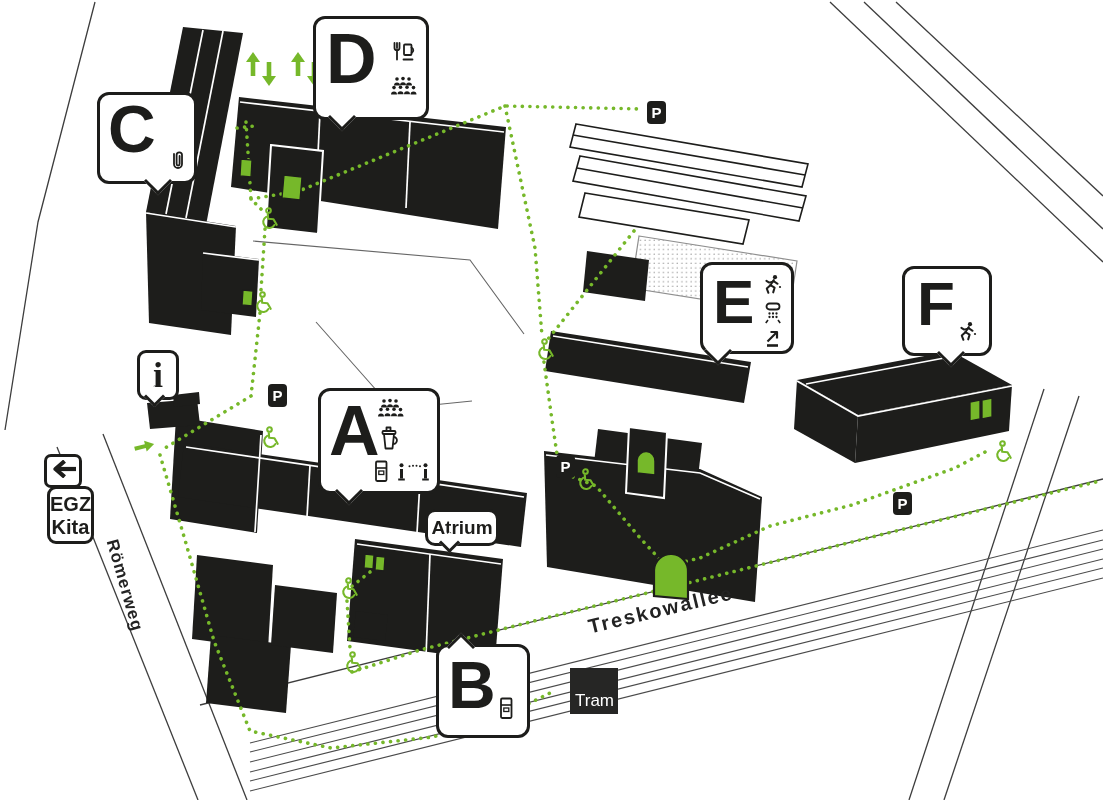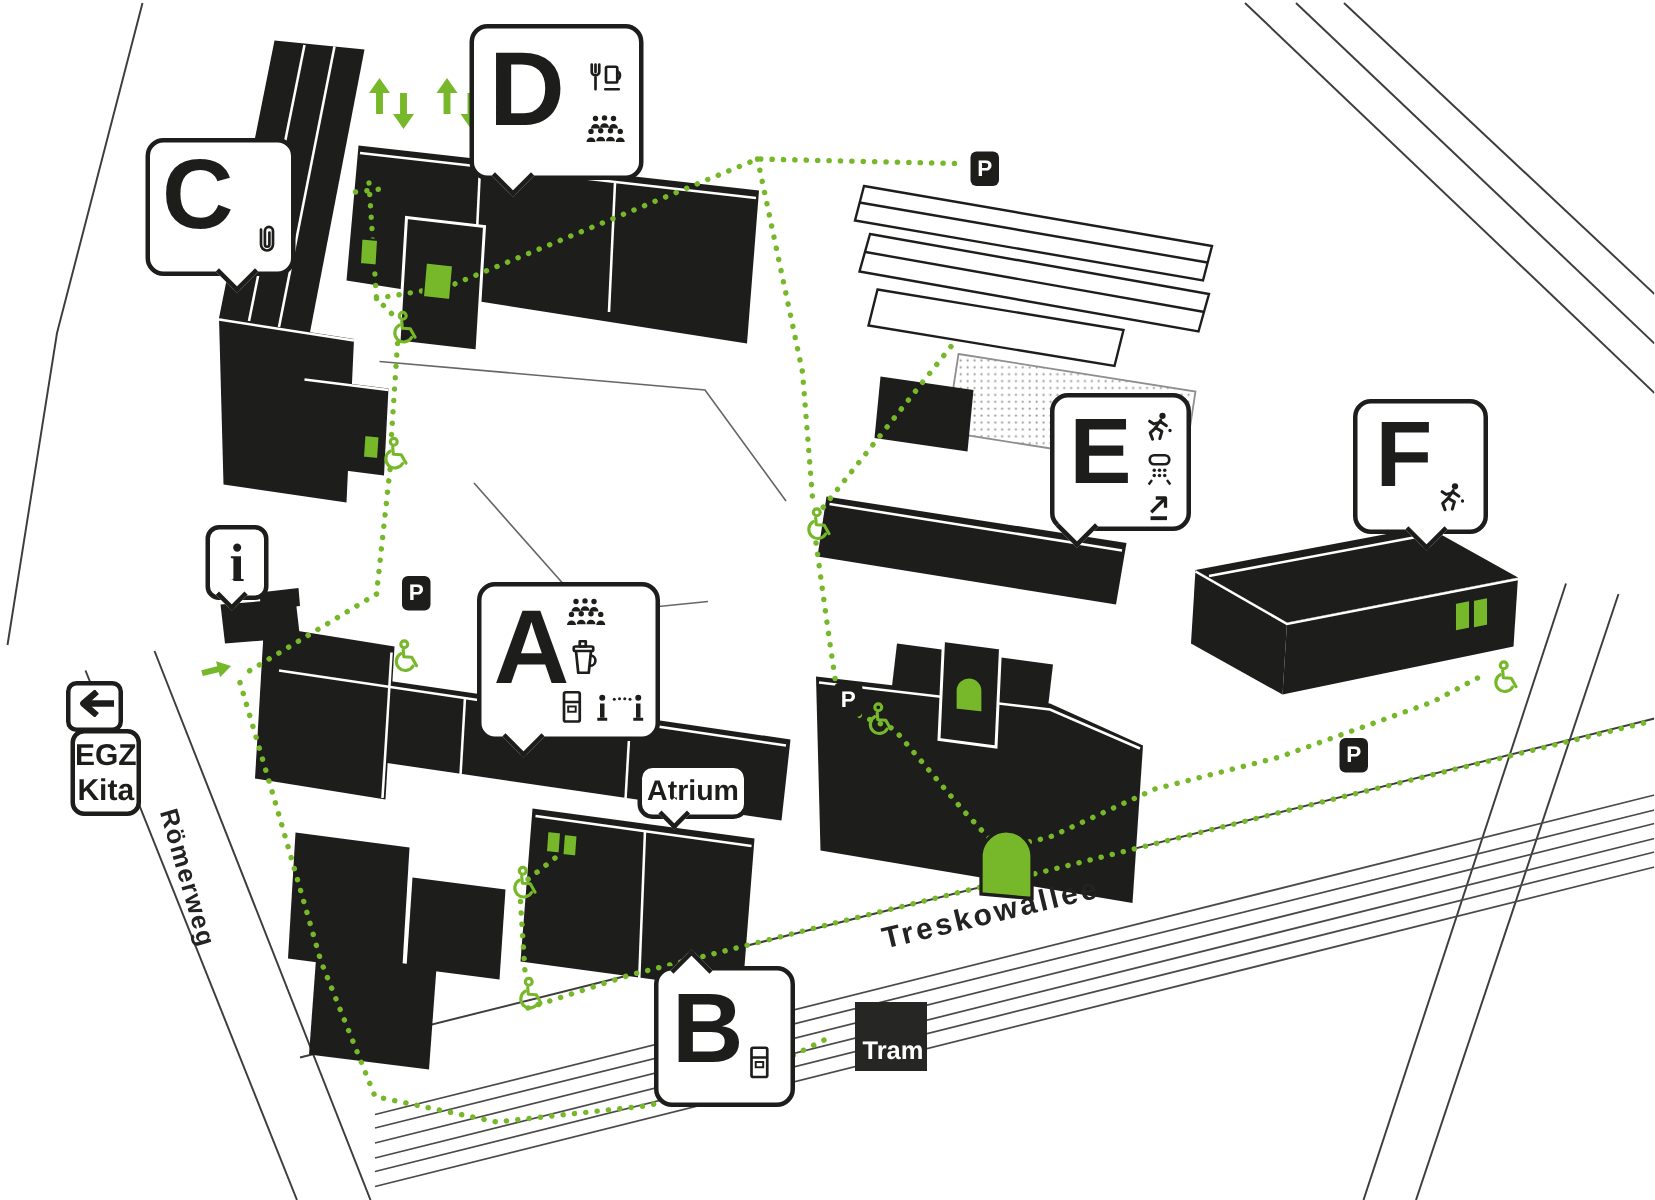--- a/index.html
+++ b/index.html
@@ -8,21 +8,21 @@
   .bubble{position:absolute;background:#fff;border:3.5px solid #1d1d1b;border-radius:12px;box-sizing:border-box;z-index:5;}
   .tail{position:absolute;width:17px;height:17px;background:#fff;z-index:6;}
   .tail.down{border-left:3.5px solid #1d1d1b;border-bottom:3.5px solid #1d1d1b;bottom:-10px;transform:rotate(-45deg);}
   .tail.up{border-right:3.5px solid #1d1d1b;border-top:3.5px solid #1d1d1b;top:-10px;transform:rotate(-45deg);}
   .tail.small{width:12px;height:12px;bottom:-7px;}
   .big-letter{position:absolute;font-weight:bold;color:#1d1d1b;line-height:0.92;letter-spacing:-2px;font-size:66px;}
   .ic{position:absolute;}
   .badge-p{position:absolute;width:19px;height:23px;background:#1d1d1b;color:#fff;border-radius:4px;
            font-weight:bold;font-size:15px;display:flex;align-items:center;justify-content:center;z-index:4;}
   .tram-badge{position:absolute;left:570px;top:668px;width:48px;height:46px;background:#262625;color:#fff;
-           font-weight:bold;font-size:17px;display:flex;align-items:flex-end;padding:3px 5px;box-sizing:border-box;z-index:4;}
+           font-weight:normal;font-size:17px;display:flex;align-items:flex-end;padding:3px 5px;box-sizing:border-box;z-index:4;}
   .street{position:absolute;color:#232323;font-weight:bold;white-space:nowrap;z-index:3;transform-origin:0 0;}
   .street.tres{left:586px;top:616px;font-size:20px;letter-spacing:2px;transform:rotate(-13.5deg);}
   .street.roem{left:121px;top:537px;font-size:17px;letter-spacing:1px;transform:rotate(74deg);}
   .label-bubble{position:absolute;background:#fff;border:3.5px solid #1d1d1b;border-radius:10px;box-sizing:border-box;
            font-weight:bold;color:#1d1d1b;z-index:5;}
   .egz-box{position:absolute;background:#fff;border:3.5px solid #1d1d1b;box-sizing:border-box;z-index:5;}
   .info-i{font-family:"Liberation Serif",serif;font-weight:bold;font-size:36px;color:#1d1d1b;line-height:1;}
 </style>
 </head>
 <body>

